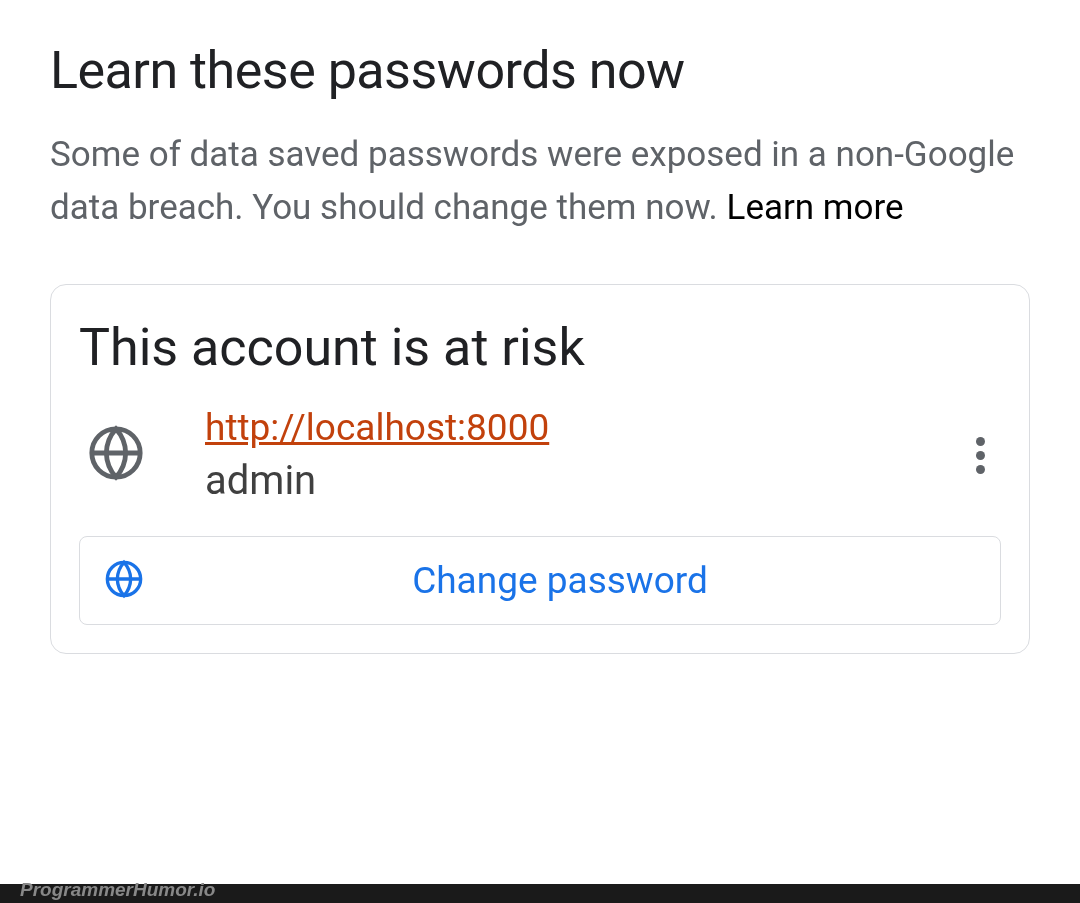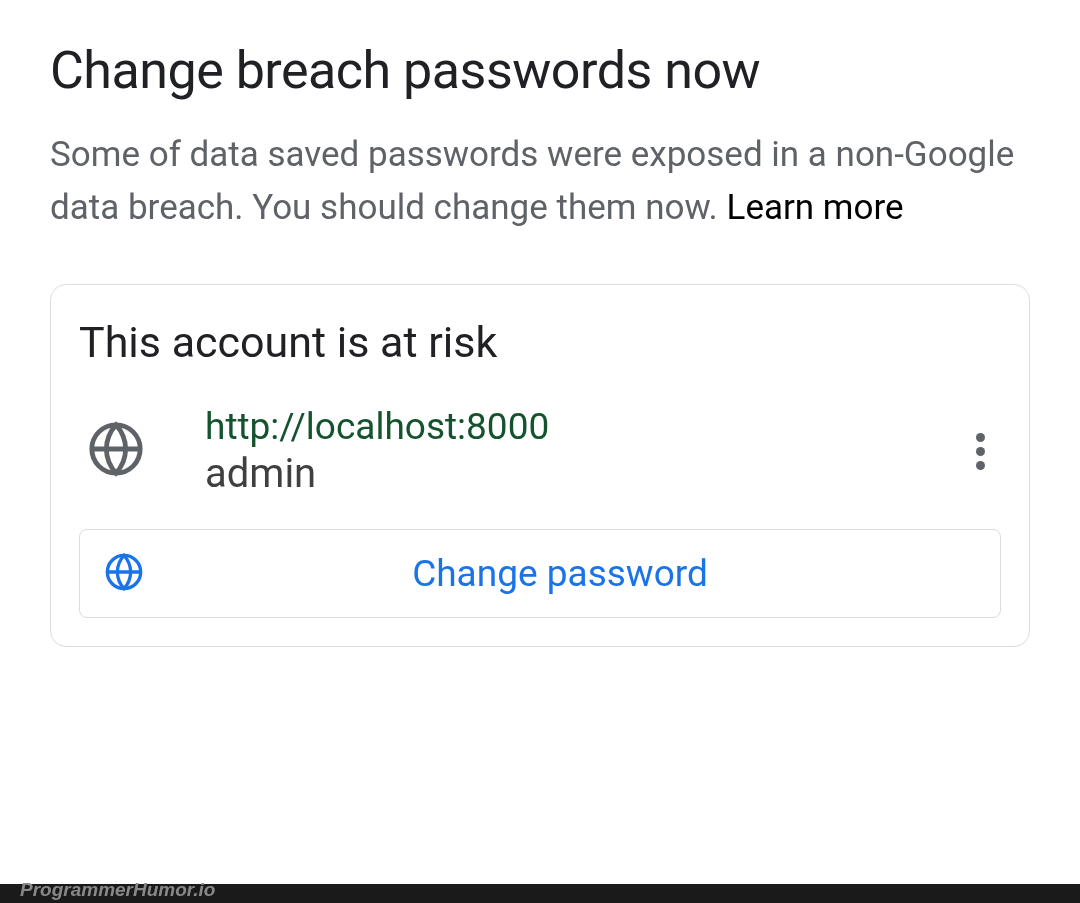--- a/index.html
+++ b/index.html
@@ -34,42 +34,43 @@
       color: #000000;
       text-decoration: none;
       cursor: pointer;
     }
     .card {
       border: 1px solid #dadce0;
       border-radius: 16px;
       padding: 32px 28px 28px 28px;
     }
     .card-title {
-      font-size: 43px;
+      font-size: 52px;
       font-weight: 400;
       color: #202124;
-      margin-bottom: 38px;
+      margin-bottom: 28px;
     }
     .account-row {
       display: flex;
       align-items: center;
       margin-bottom: 32px;
       padding: 0 8px;
     }
     .globe-icon-gray {
       flex-shrink: 0;
       margin-right: 60px;
     }
     .account-info {
       flex: 1;
     }
     .site-url {
       font-size: 37px;
-      color: #14532d;
-      margin-bottom: 2px;
+      color: #c2410c;
+      margin-bottom: 8px;
+      text-decoration: underline;
     }
     .username {
       font-size: 40px;
       color: #404040;
     }
     .more-menu {
       cursor: pointer;
       padding: 8px;
       display: flex;
       flex-direction: column;
@@ -120,21 +121,21 @@
       font-family: Arial, sans-serif;
       font-style: italic;
       font-weight: bold;
       z-index: 10;
     }
   </style>
 </head>
 <body>
 
 <div class="container">
-  <h1 class="page-title">Change breach passwords now</h1>
+  <h1 class="page-title">Learn these passwords now</h1>
   <p class="description">
     <span>Some of data saved passwords were exposed in a non-Google data breach. You should change them now. </span><a class="learn-more">Learn more</a>
   </p>
 
   <div class="card">
     <h2 class="card-title">This account is at risk</h2>
 
     <div class="account-row">
       <span class="globe-icon-gray">
         <svg width="58" height="58" viewBox="0 0 24 24" fill="none" stroke="#5f6368" stroke-width="2">

